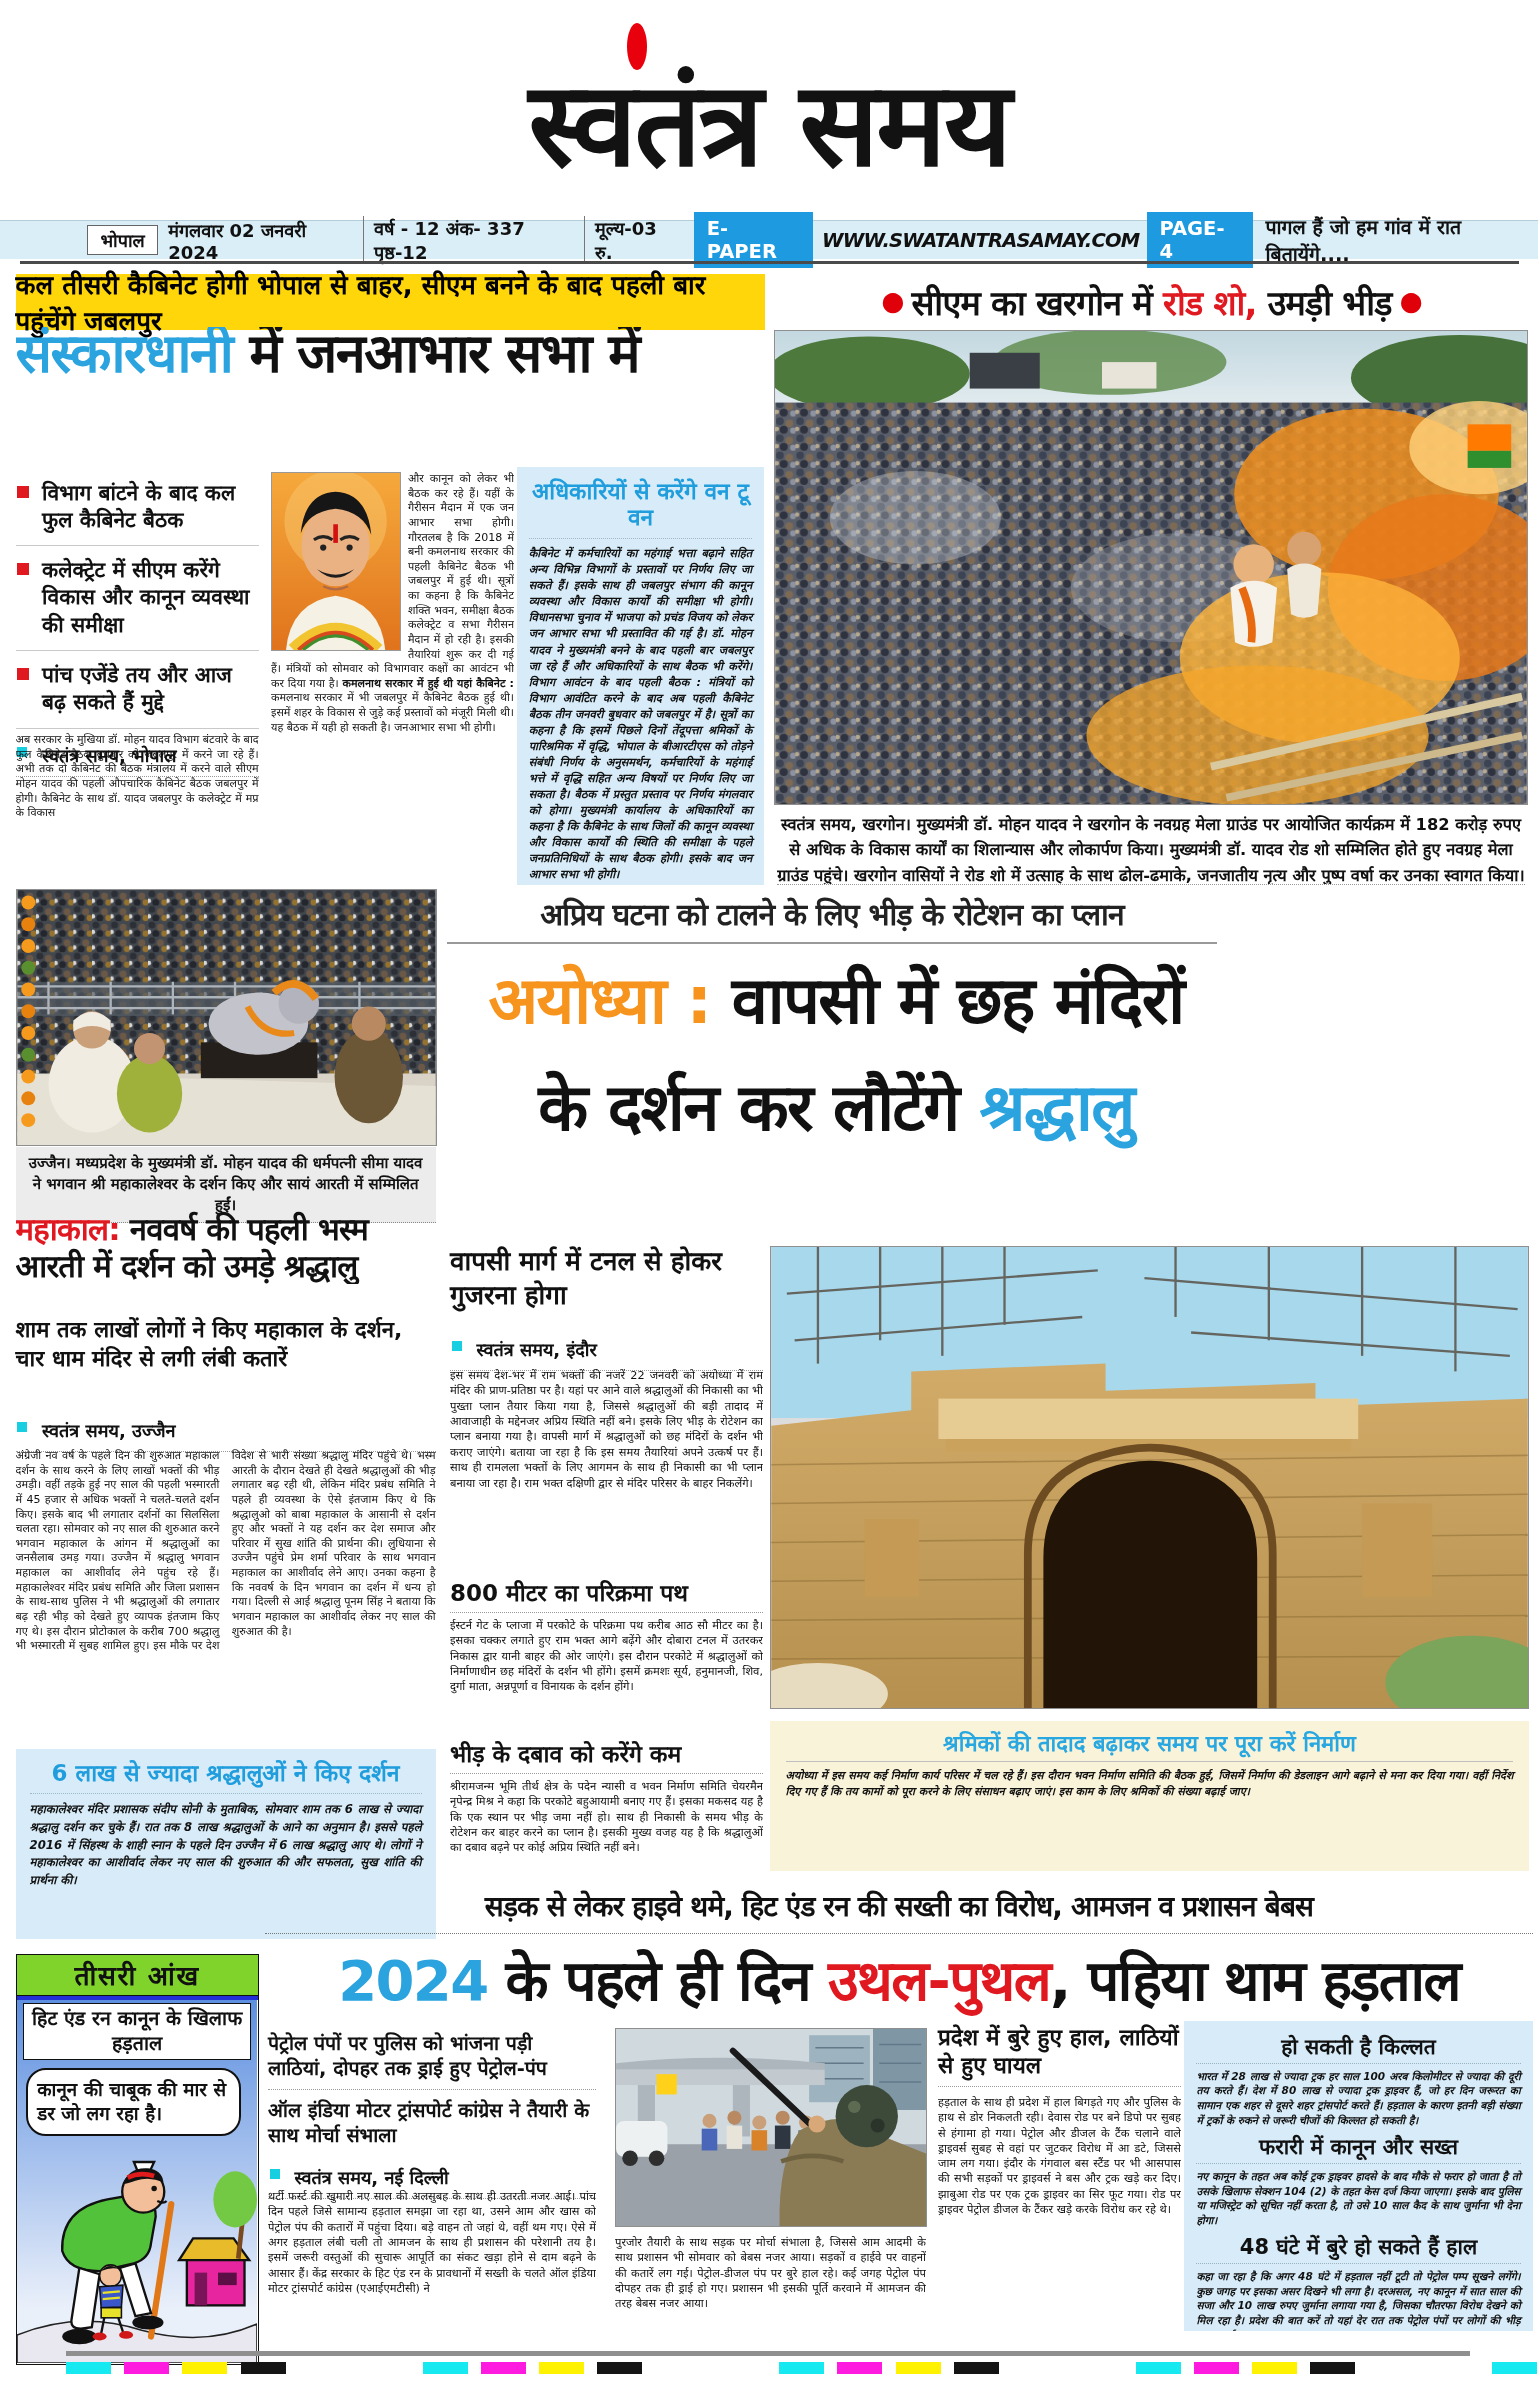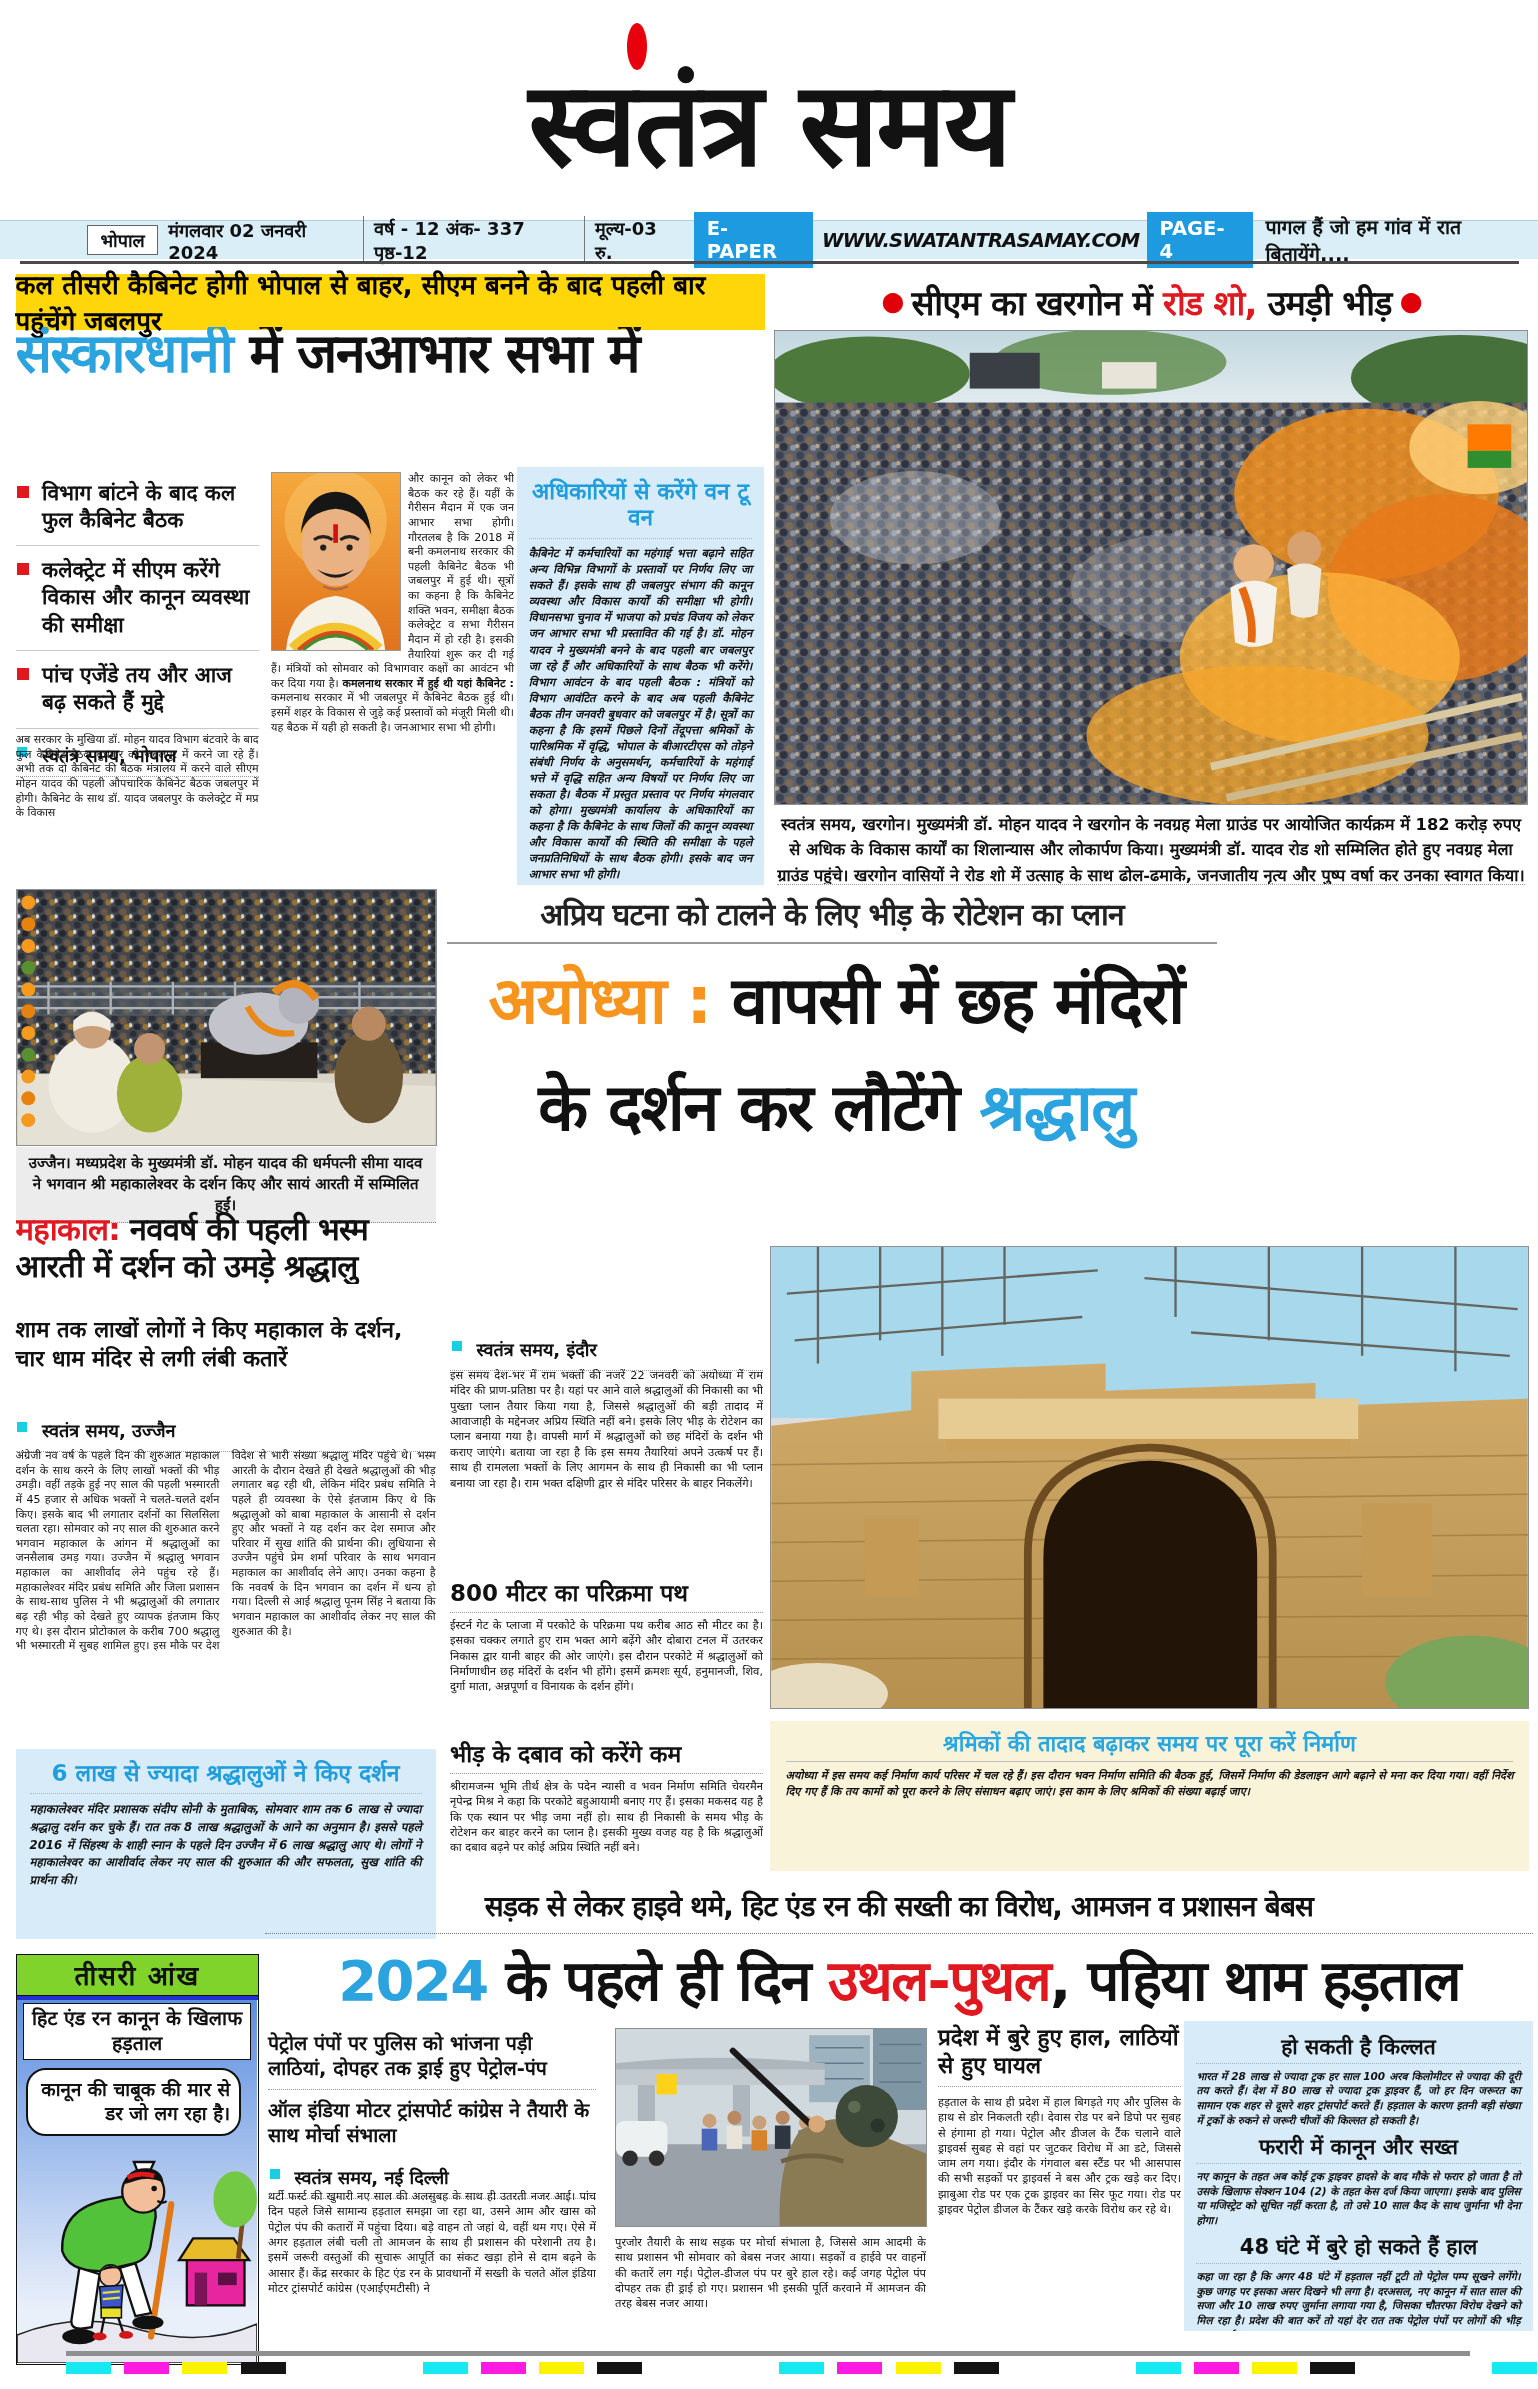--- a/index.html
+++ b/index.html
@@ -87,21 +87,21 @@
          padding-bottom:4.7px;margin-bottom:6.2px;line-height:1.1;}
   .cb-body{font-size:11px;line-height:1.42;font-weight:600;font-style:italic;text-align:justify;}
   
   .cartoon{left:15.6px;top:1954px;width:243px;height:411px;border:1.6px solid #111;box-sizing:border-box;background:#fff;}
   .ct-title{height:40px;background:#7fd32b;border-bottom:1.6px solid #111;display:flex;align-items:center;
             justify-content:center;font-size:26.5px;font-weight:bold;letter-spacing:1.6px;}
   .ct-scene{position:relative;width:100%;height:367px;overflow:hidden;border-top:4.7px solid #2330d8;}
   .ct-label{position:absolute;left:6.2px;right:6.2px;top:3.1px;background:#fff;border:1.6px solid #111;
             font-size:19.5px;font-weight:bold;text-align:center;line-height:1.25;padding:3.1px 1.6px;}
   .ct-bubble{position:absolute;left:9.3px;top:68px;width:193px;background:#fff;border:2.3px solid #111;
-             border-radius:20px;padding:7.8px 9.3px;font-size:18.7px;font-weight:bold;text-align:right;line-height:1.3;}
+             border-radius:20px;padding:7.8px 9.3px;font-size:18.7px;font-weight:bold;text-align:left;line-height:1.3;}
   
   .st-banner{left:265px;top:1886px;width:1268px;text-align:center;font-size:28px;font-weight:bold;
              padding-bottom:9.3px;border-bottom:1.6px dotted #777;letter-spacing:-0.8px;}
   .st-head{left:265px;top:1940px;width:1268px;text-align:center;font-size:56px;font-weight:bold;letter-spacing:-1.6px;}
   .st-sub1{left:268px;top:2031px;width:328px;font-size:19.5px;font-weight:bold;line-height:1.3;
            border-bottom:1.6px dotted #999;padding-bottom:7.8px;}
   .st-sub2{left:268px;top:2098px;width:328px;font-size:19.5px;font-weight:bold;line-height:1.3;}
   .st-byline{left:268px;top:2157px;width:328px;}
   .st-b1{left:268px;top:2189px;width:328px;height:176px;font-size:11.3px;line-height:1.36;}
   .st-photo{left:615px;top:2028px;width:310px;height:197px;}
@@ -310,20 +310,21 @@
     <div class="boxbody" style="font-size:11.7px;line-height:1.5">महाकालेश्वर मंदिर प्रशासक संदीप सोनी के मुताबिक, सोमवार शाम तक 6 लाख से ज्यादा श्रद्धालु दर्शन कर चुके हैं। रात तक 8 लाख श्रद्धालुओं के आने का अनुमान है। इससे पहले 2016 में सिंहस्थ के शाही स्नान के पहले दिन उज्जैन में 6 लाख श्रद्धालु आए थे। लोगों ने महाकालेश्वर का आशीर्वाद लेकर नए साल की शुरुआत की और सफलता, सुख शांति की प्रार्थना की।</div>
   </div>
 
   <div class="abs ay-kicker">अप्रिय घटना को टालने के लिए भीड़ के रोटेशन का प्लान</div>
   <div class="abs ay-h1 nowrap">
     <span class="c-orange">अयोध्या :</span><span> वापसी में छह मंदिरों</span>
   </div>
   <div class="abs ay-h2 nowrap">
     <span>के दर्शन कर लौटेंगे </span><span class="c-blue">श्रद्धालु</span>
   </div>
+  <div class="abs ay-sub">वापसी मार्ग में टनल से होकर गुजरना होगा</div>
   <div class="abs ay-byline">
     <div class="bylinerow"><span class="sq"></span><span>स्वतंत्र समय, इंदौर</span></div>
   </div>
   <div class="abs ay-b1 just clip">इस समय देश-भर में राम भक्तों की नजरें 22 जनवरी को अयोध्या में राम मंदिर की प्राण-प्रतिष्ठा पर है। यहां पर आने वाले श्रद्धालुओं की निकासी का भी पुख्ता प्लान तैयार किया गया है, जिससे श्रद्धालुओं की बड़ी तादाद में आवाजाही के मद्देनजर अप्रिय स्थिति नहीं बने। इसके लिए भीड़ के रोटेशन का प्लान बनाया गया है। वापसी मार्ग में श्रद्धालुओं को छह मंदिरों के दर्शन भी कराए जाएंगे। बताया जा रहा है कि इस समय तैयारियां अपने उत्कर्ष पर हैं। साथ ही रामलला भक्तों के लिए आगमन के साथ ही निकासी का भी प्लान बनाया जा रहा है। राम भक्त दक्षिणी द्वार से मंदिर परिसर के बाहर निकलेंगे।</div>
   <div class="abs ay-s1t sechead">800 मीटर का परिक्रमा पथ</div>
   <div class="abs ay-s1b just clip">ईस्टर्न गेट के प्लाजा में परकोटे के परिक्रमा पथ करीब आठ सौ मीटर का है। इसका चक्कर लगाते हुए राम भक्त आगे बढ़ेंगे और दोबारा टनल में उतरकर निकास द्वार यानी बाहर की ओर जाएंगे। इस दौरान परकोटे में श्रद्धालुओं को निर्माणाधीन छह मंदिरों के दर्शन भी होंगे। इसमें क्रमशः सूर्य, हनुमानजी, शिव, दुर्गा माता, अन्नपूर्णा व विनायक के दर्शन होंगे।</div>
   <div class="abs ay-s2t sechead">भीड़ के दबाव को करेंगे कम</div>
   <div class="abs ay-s2b just clip">श्रीरामजन्म भूमि तीर्थ क्षेत्र के पदेन न्यासी व भवन निर्माण समिति चेयरमैन नृपेन्द्र मिश्र ने कहा कि परकोटे बहुआयामी बनाए गए हैं। इसका मकसद यह है कि एक स्थान पर भीड़ जमा नहीं हो। साथ ही निकासी के समय भीड़ के रोटेशन कर बाहर करने का प्लान है। इसकी मुख्य वजह यह है कि श्रद्धालुओं का दबाव बढ़ने पर कोई अप्रिय स्थिति नहीं बने।</div>
 
   <div class="abs ay-photo photoframe">

